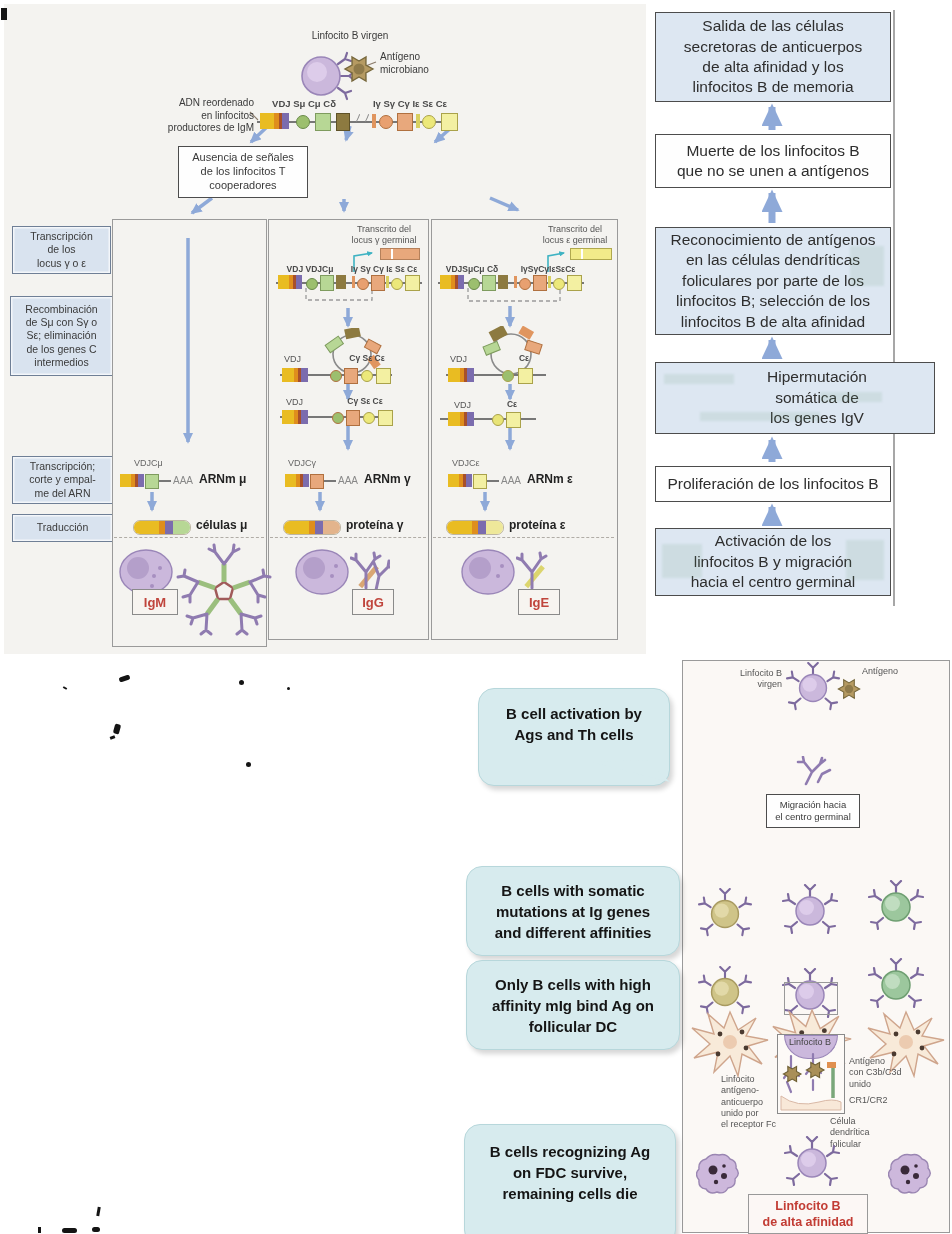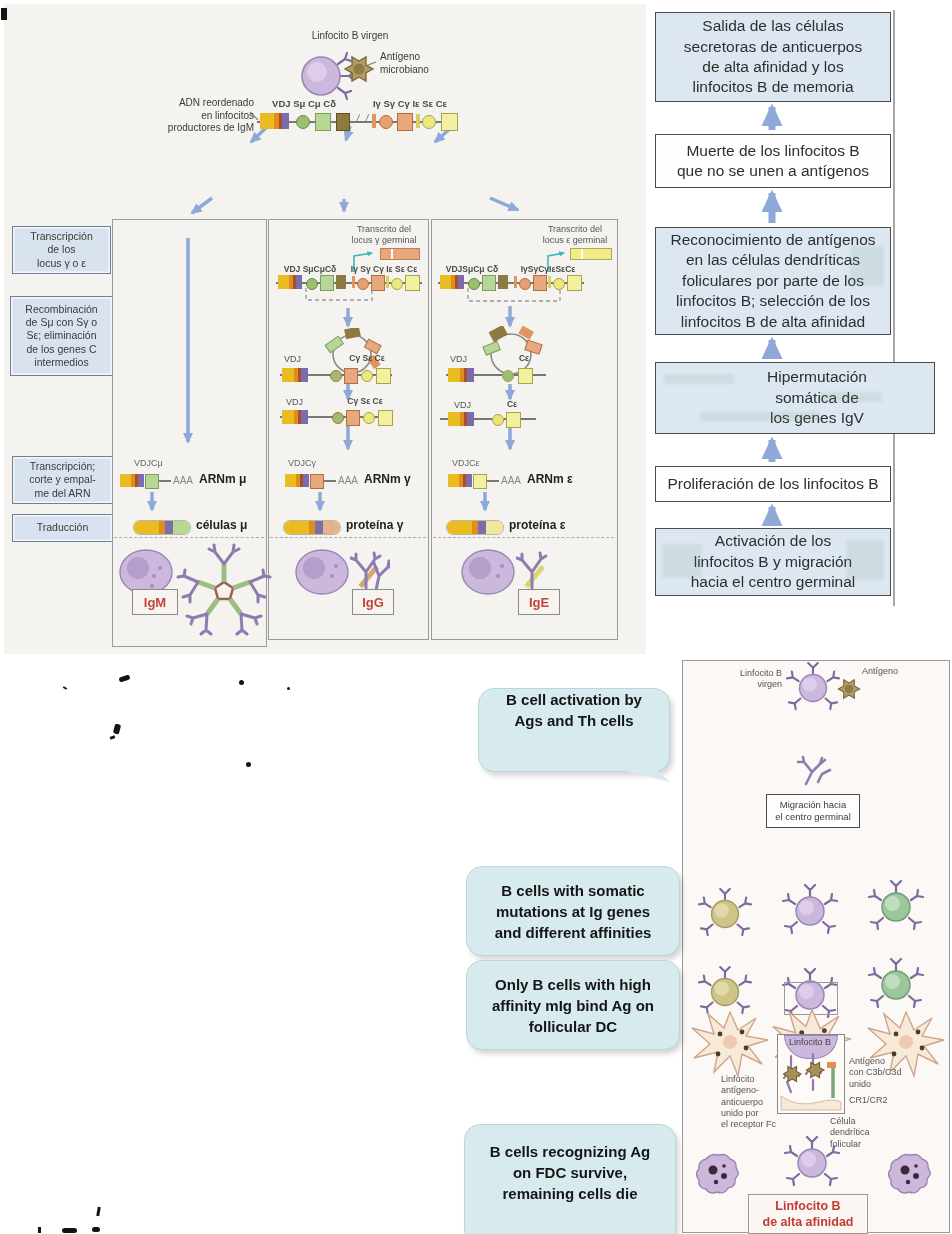--- a/index.html
+++ b/index.html
@@ -154,20 +154,24 @@
   <div class="abs seg" style="left:315px;top:113px;width:14px;height:16px;background:#b7d795;border:1px solid #7e9b5e;"></div>
   <div class="abs seg" style="left:336px;top:113px;width:12px;height:16px;background:#8d7a40;border:1px solid #5f5228;"></div>
   <div class="abs t f9" style="left:354px;top:113px;color:#888;">〳〳</div>
   <div class="abs seg" style="left:372px;top:114px;width:4px;height:14px;background:#e0955f;"></div>
   <div class="abs seg circ" style="left:379px;top:115px;width:12px;height:12px;background:#e8a070;border:1px solid #b0703f;"></div>
   <div class="abs seg" style="left:397px;top:113px;width:14px;height:16px;background:#e8a87c;border:1px solid #b0703f;"></div>
   <div class="abs seg" style="left:416px;top:114px;width:4px;height:14px;background:#d8d060;"></div>
   <div class="abs seg circ" style="left:422px;top:115px;width:12px;height:12px;background:#ece87a;border:1px solid #aaa24a;"></div>
   <div class="abs seg" style="left:441px;top:113px;width:15px;height:16px;background:#f3f0a2;border:1px solid #aaa24a;"></div>
 
+  <div class="abs bx t f11" style="left:178px;top:146px;width:128px;height:50px;">
+    <span>Ausencia de señales
+de los linfocitos T
+cooperadores</span></div>
 
   <div class="abs side t f105" style="left:12px;top:226px;width:97px;height:46px;"><span>Transcripción
 de los
 locus γ o ε</span></div>
   <div class="abs side t f105" style="left:10px;top:296px;width:101px;height:78px;"><span>Recombinación
 de Sμ con Sγ o
 Sε; eliminación
 de los genes C
 intermedios</span></div>
   <div class="abs side t f105" style="left:12px;top:456px;width:99px;height:46px;"><span>Transcripción;
@@ -177,21 +181,21 @@
 
   <div class="abs panel" style="left:112px;top:219px;width:153px;height:426px;"></div>
   <div class="abs panel" style="left:268px;top:219px;width:159px;height:419px;"></div>
   <div class="abs panel" style="left:431px;top:219px;width:185px;height:419px;"></div>
 
   <div class="abs t f9" style="left:344px;top:224px;width:80px;color:#555;">Transcrito del
 locus γ germinal</div>
   <div class="abs" style="left:380px;top:248px;width:38px;height:10px;background:#e8a87c;border:1px solid #b5805a;">
     <div style="position:absolute;left:10px;top:0;width:2px;height:100%;background:#fff;"></div>
     </div>
-  <div class="abs t f8" style="left:272px;top:264px;width:76px;font-weight:bold;color:#4a4a4a;">VDJ SμCμCδ</div>
+  <div class="abs t f8" style="left:272px;top:264px;width:76px;font-weight:bold;color:#4a4a4a;">VDJ VDJCμ</div>
   <div class="abs t f8" style="left:348px;top:264px;width:72px;font-weight:bold;color:#4a4a4a;">Iγ Sγ Cγ Iε Sε Cε</div>
   <div class="abs hline" style="left:276px;top:282px;width:146px;"></div>
   <div class="abs seg vdj" style="left:278px;top:275px;width:24px;height:14px;">
     <i style="width:11px;background:#e9bc22;"></i>
       <i style="width:4px;background:#df8e1d;"></i>
     <i style="width:3px;background:#a8502a;"></i>
       <i style="width:6px;background:#7b6cae;"></i>
     </div>
   <div class="abs seg circ" style="left:306px;top:278px;width:10px;height:10px;background:#9cbf6e;border:1px solid #6a8a4a;"></div>
   <div class="abs seg" style="left:320px;top:275px;width:12px;height:14px;background:#b7d795;border:1px solid #7e9b5e;"></div>
@@ -632,21 +636,21 @@
       <circle cx="28" cy="24" r="3" fill="#3a2a3a"></circle>
     <circle cx="20" cy="30" r="2.2" fill="#3a2a3a"></circle>
       <circle cx="28" cy="14" r="1.8" fill="#3a2a3a"></circle>
   </svg>
 
   <div class="abs bx" style="left:748px;top:1194px;width:118px;height:38px;border:1.5px solid #999;background:#fcf7f5;">
     <span class="t" style="font-size:12.5px;font-weight:bold;color:#c23c34;line-height:1.3;">Linfocito B
 de alta afinidad</span>
     </div>
 
-  <div class="abs callout" style="left:478px;top:688px;width:190px;height:82px;align-items:flex-start;">
+  <div class="abs callout" style="left:478px;top:688px;width:190px;height:82px;align-items:flex-start;padding-top:14px;">
     <span class="t f15b">B cell activation by
 Ags and Th cells</span>
     </div>
   <div class="abs" style="left:592px;top:760px;width:78px;height:22px;background:#d7ebee;
               clip-path:polygon(0 10%,100% 100%,70% 0);"></div>
   <div class="abs callout" style="left:466px;top:866px;width:212px;height:88px;">
     <span class="t f15b">B cells with somatic
 mutations at Ig genes
 and different affinities</span>
     </div>

